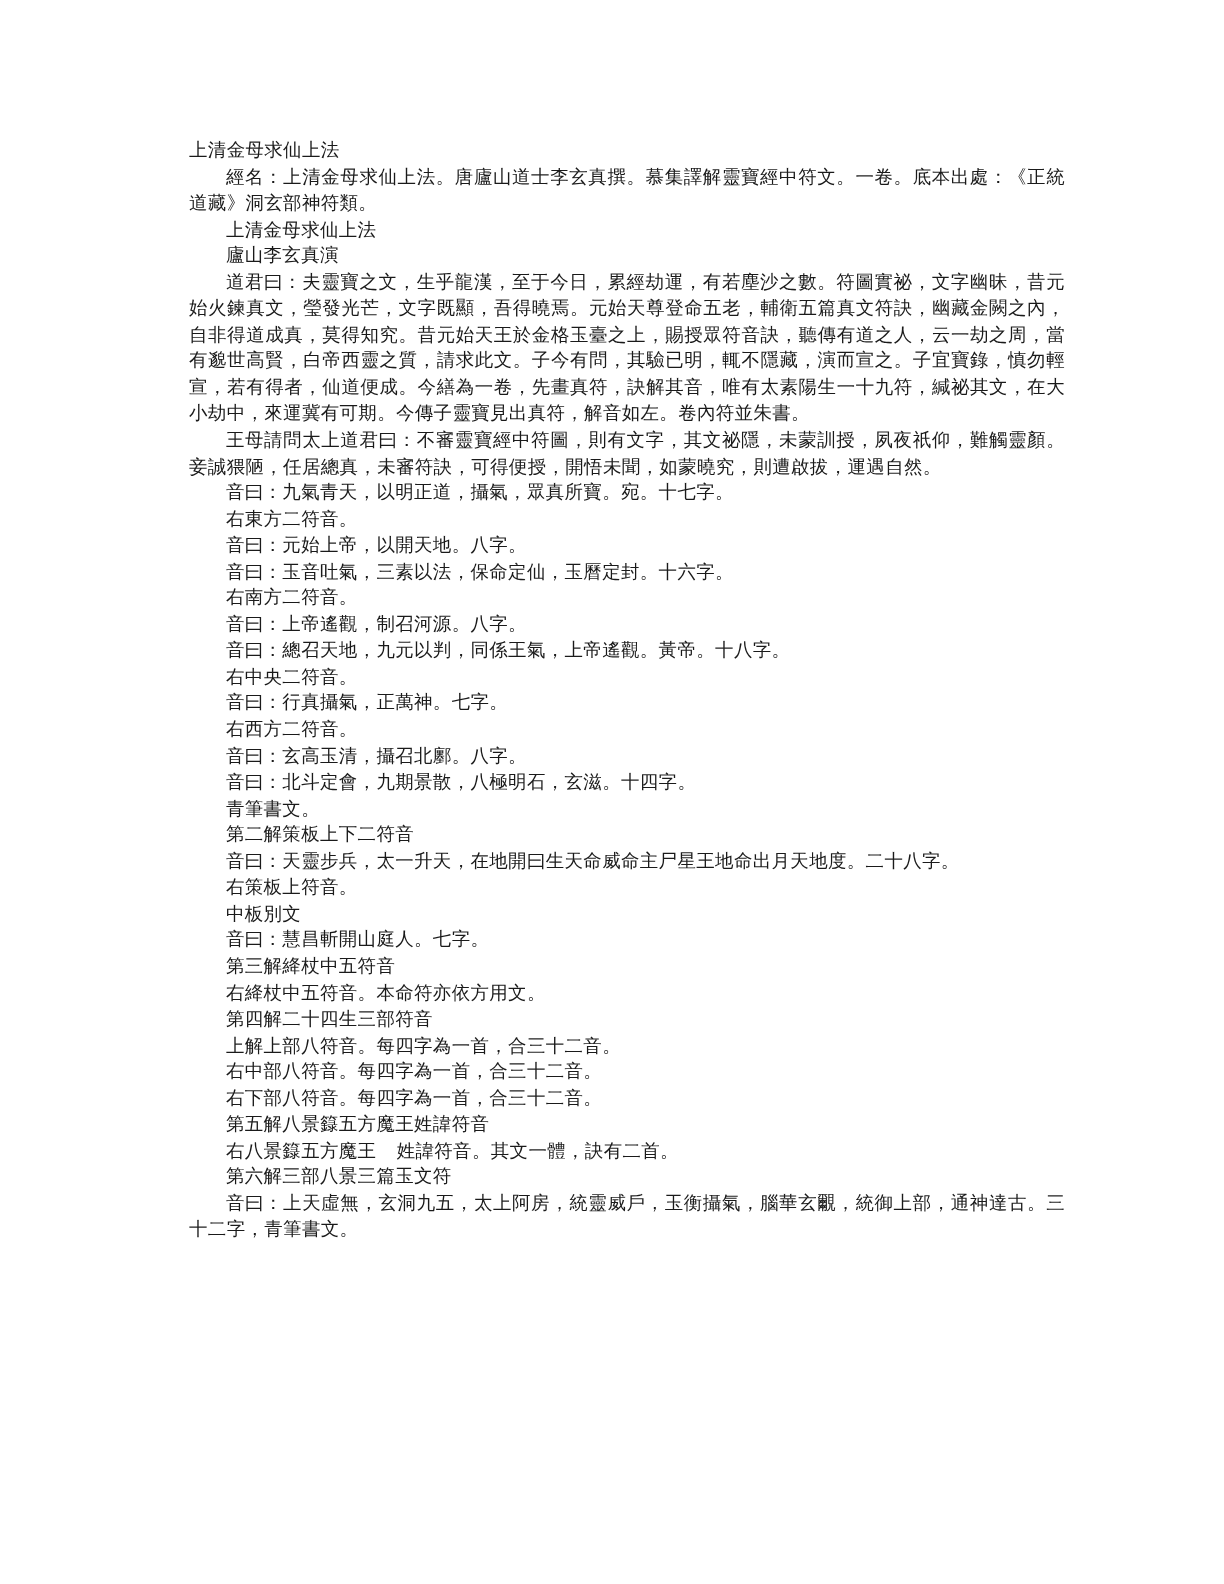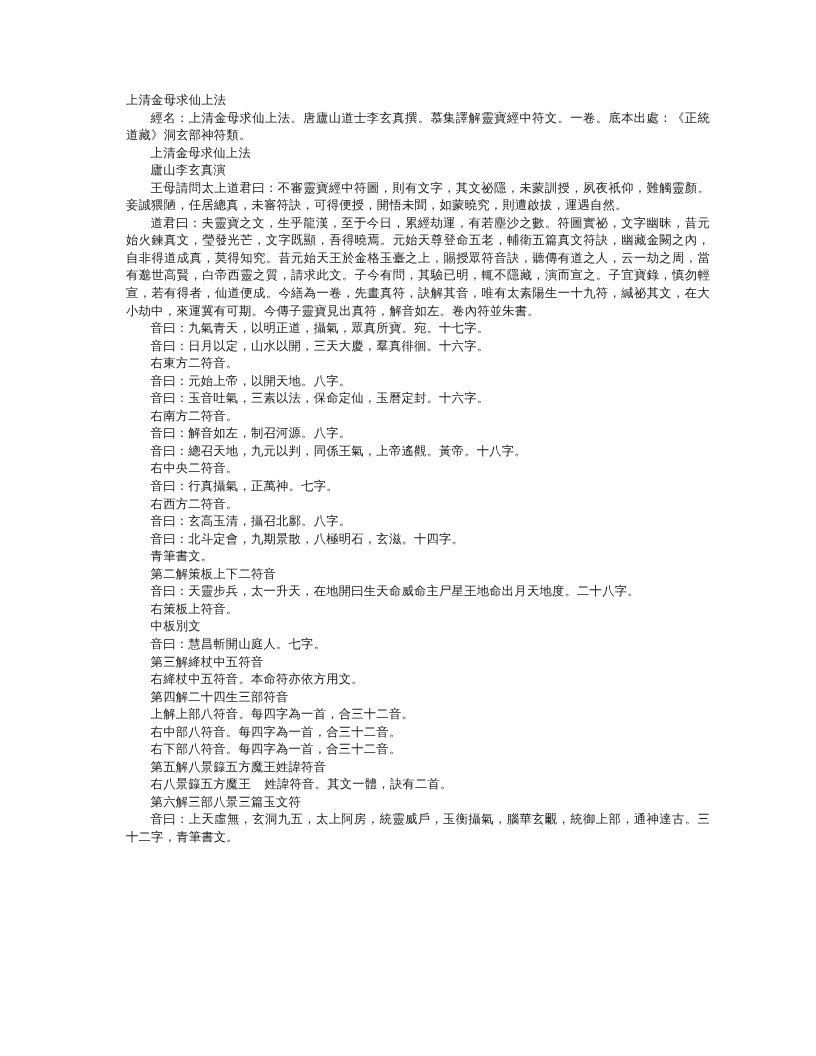--- a/index.html
+++ b/index.html
@@ -52,30 +52,29 @@
 </head>
 <body>
 
 <div class="page">
   <div class="content">
 
     <p class="para flush">上清金母求仙上法</p>
     <p class="para indent">經名：上清金母求仙上法。唐廬山道士李玄真撰。慕集譯解靈寶經中符文。一卷。底本出處：《正統道藏》洞玄部神符類。</p>
     <p class="para indent">上清金母求仙上法</p>
     <p class="para indent">廬山李玄真演</p>
+    <p class="para indent">道君曰：夫靈寶之文，生乎龍漢，至于今日，累經劫運，有若塵沙之數。符圖實祕，文字幽昧，昔元始火鍊真文，瑩發光芒，文字既顯，吾得曉焉。元始天尊登命五老，輔衛五篇真文符訣，幽藏金闕之內，自非得道成真，莫得知究。昔元始天王於金格玉臺之上，賜授眾符音訣，聽傳有道之人，云一劫之周，當有邈世高賢，白帝西靈之質，請求此文。子今有問，其驗已明，輒不隱藏，演而宣之。子宜寶錄，慎勿輕宣，若有得者，仙道便成。今繕為一卷，先畫真符，訣解其音，唯有太素陽生一十九符，緘祕其文，在大小劫中，來運冀有可期。今傳子靈寶見出真符，解音如左。卷內符並朱書。</p>
     <p class="para indent">王母請問太上道君曰：不審靈寶經中符圖，則有文字，其文祕隱，未蒙訓授，夙夜祇仰，難觸靈顏。妾誠猥陋，任居總真，未審符訣，可得便授，開悟未聞，如蒙曉究，則遭啟拔，運遇自然。</p>
-    <p class="para indent">道君曰：夫靈寶之文，生乎龍漢，至于今日，累經劫運，有若塵沙之數。符圖實祕，文字幽昧，昔元始火鍊真文，瑩發光芒，文字既顯，吾得曉焉。元始天尊登命五老，輔衛五篇真文符訣，幽藏金闕之內，自非得道成真，莫得知究。昔元始天王於金格玉臺之上，賜授眾符音訣，聽傳有道之人，云一劫之周，當有邈世高賢，白帝西靈之質，請求此文。子今有問，其驗已明，輒不隱藏，演而宣之。子宜寶錄，慎勿輕宣，若有得者，仙道便成。今繕為一卷，先畫真符，訣解其音，唯有太素陽生一十九符，緘祕其文，在大小劫中，來運冀有可期。今傳子靈寶見出真符，解音如左。卷內符並朱書。</p>
 
     <p class="para indent">音曰：九氣青天，以明正道，攝氣，眾真所寶。宛。十七字。</p>
-    <p class="para indent">音曰：日月以定，山水以開，三天大慶，羣真徘徊。十六字。</p>
     <p class="para indent">右東方二符音。</p>
     <p class="para indent">音曰：元始上帝，以開天地。八字。</p>
     <p class="para indent">音曰：玉音吐氣，三素以法，保命定仙，玉曆定封。十六字。</p>
     <p class="para indent">右南方二符音。</p>
-    <p class="para indent">音曰：解音如左，制召河源。八字。</p>
+    <p class="para indent">音曰：上帝遙觀，制召河源。八字。</p>
     <p class="para indent">音曰：總召天地，九元以判，同係王氣，上帝遙觀。黃帝。十八字。</p>
     <p class="para indent">右中央二符音。</p>
     <p class="para indent">音曰：行真攝氣，正萬神。七字。</p>
     <p class="para indent">右西方二符音。</p>
     <p class="para indent">音曰：玄高玉清，攝召北鄽。八字。</p>
     <p class="para indent">音曰：北斗定會，九期景散，八極明石，玄滋。十四字。</p>
     <p class="para indent">青筆書文。</p>
 
     <p class="para indent">第二解策板上下二符音</p>
     <p class="para indent">音曰：天靈步兵，太一升天，在地開曰生天命威命主尸星王地命出月天地度。二十八字。</p>

